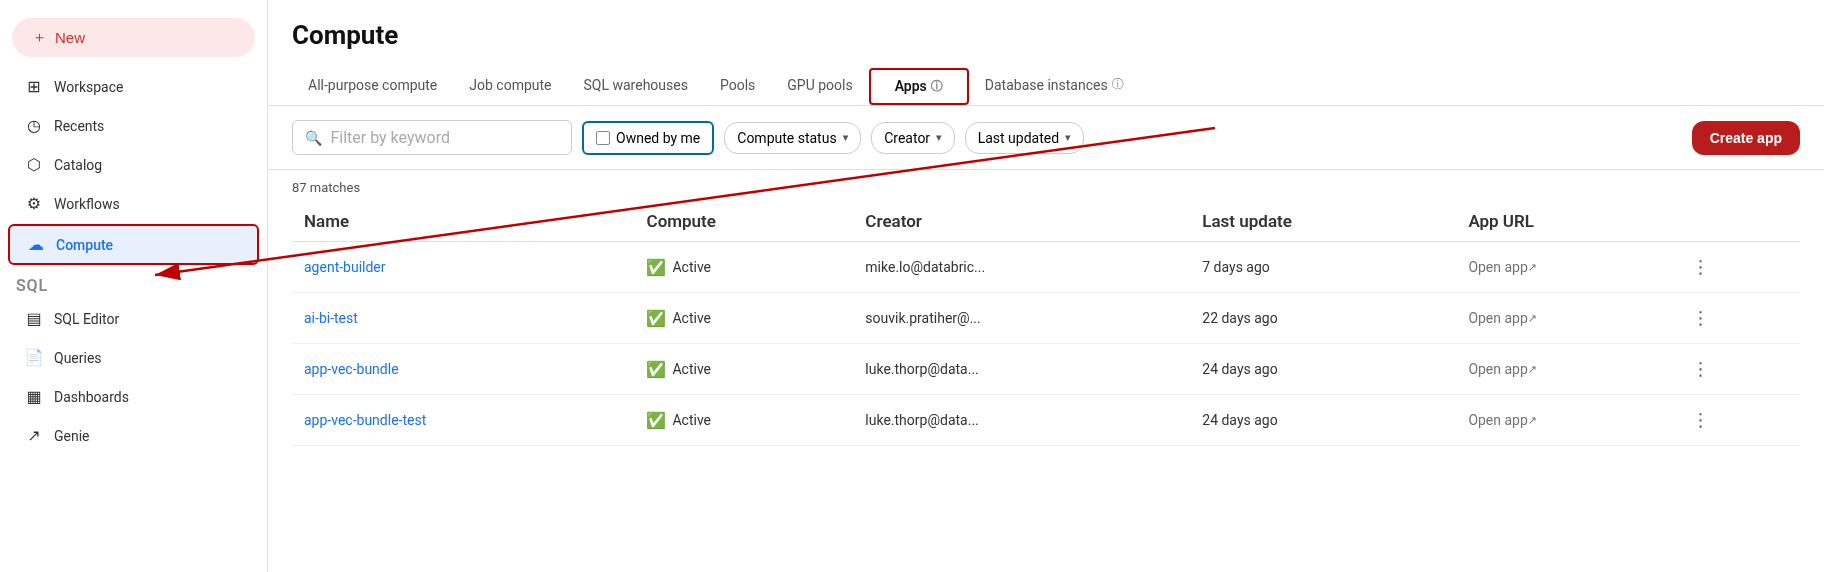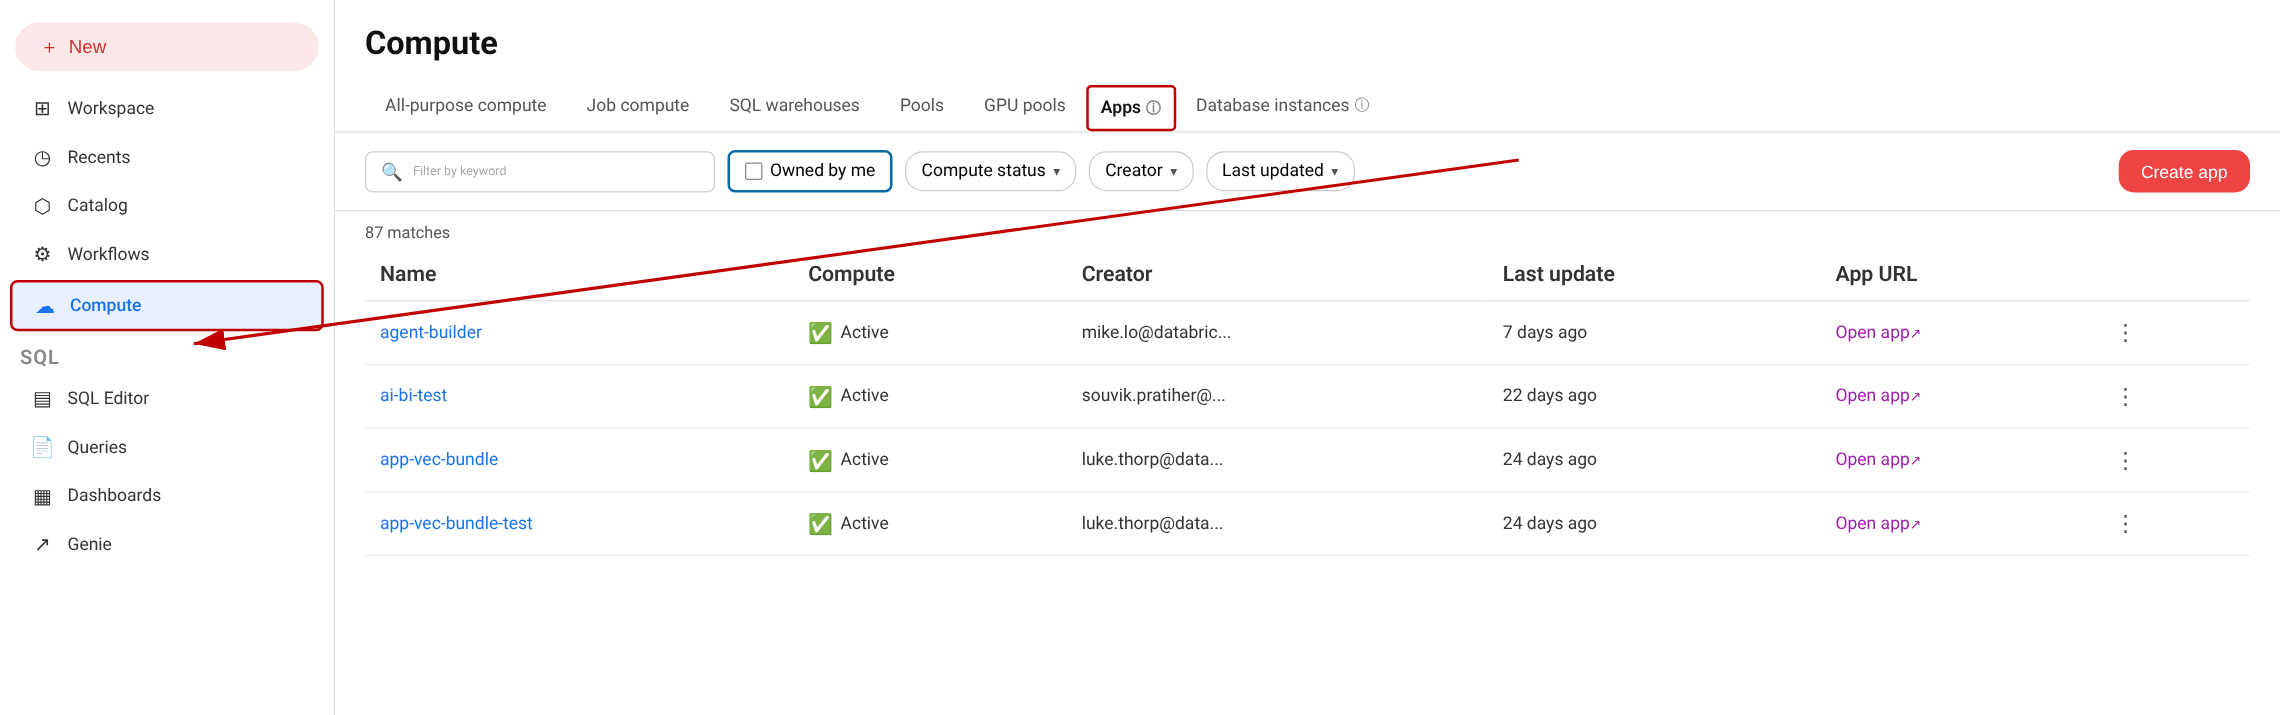--- a/index.html
+++ b/index.html
@@ -90,21 +90,21 @@
       display: flex;
       align-items: center;
       gap: 4px;
     }
     .tab.active {
       color: #111;
       font-weight: 600;
       border-bottom: 2px solid #111;
       border: 2px solid #c00000;
       border-radius: 4px;
-      padding: 8px 10px;
+      padding: 8px 24px;
       margin-bottom: -1px;
     }
     .tab-info-icon { font-size: 12px; color: #888; }
 
     
     .toolbar {
       display: flex;
       align-items: center;
       gap: 10px;
       padding: 14px 24px;
@@ -115,21 +115,21 @@
       align-items: center;
       gap: 8px;
       border: 1px solid #ccc;
       border-radius: 6px;
       padding: 7px 12px;
       background: #fff;
       width: 280px;
       cursor: text;
     }
     .search-icon { color: #888; font-size: 14px; }
-    .search-placeholder { color: #aaa; font-size: 10px; }
+    .search-placeholder { color: #aaa; font-size: 16px; }
     .filter-checkbox {
       display: flex;
       align-items: center;
       gap: 6px;
       border: 2px solid #0369a1;
       border-radius: 6px;
       padding: 7px 12px;
       background: #fff;
       cursor: pointer;
       white-space: nowrap;
@@ -147,27 +147,27 @@
       border: 1px solid #ccc;
       border-radius: 14px;
       padding: 7px 12px;
       background: #fff;
       cursor: pointer;
       white-space: nowrap;
     }
     .dropdown-arrow { color: #555; font-size: 11px; }
     .create-btn {
       margin-left: auto;
-      background: #ef4444;
+      background: #b91c1c;
       color: #fff;
       border: none;
       border-radius: 12px;
       padding: 9px 18px;
       font-size: 14px;
-      font-weight: 400;
+      font-weight: 700;
       cursor: pointer;
     }
 
     
     .table-area {
       flex: 1;
       overflow-y: auto;
       padding: 0 24px;
     }
     .match-count {
@@ -197,21 +197,21 @@
       vertical-align: middle;
     }
     .app-link { color: #1a73e8; text-decoration: none; cursor: pointer; }
     .status-cell {
       display: flex;
       align-items: center;
       gap: 6px;
     }
     .status-icon { color: #34a853; font-size: 16px; }
     .open-app-link {
-      color: #a21caf;
+      color: #737373;
       text-decoration: none;
       cursor: pointer;
       display: flex;
       align-items: center;
       gap: 0;
     }
     .ext-icon { font-size: 11px; }
     .more-btn {
       background: none;
       border: none;

